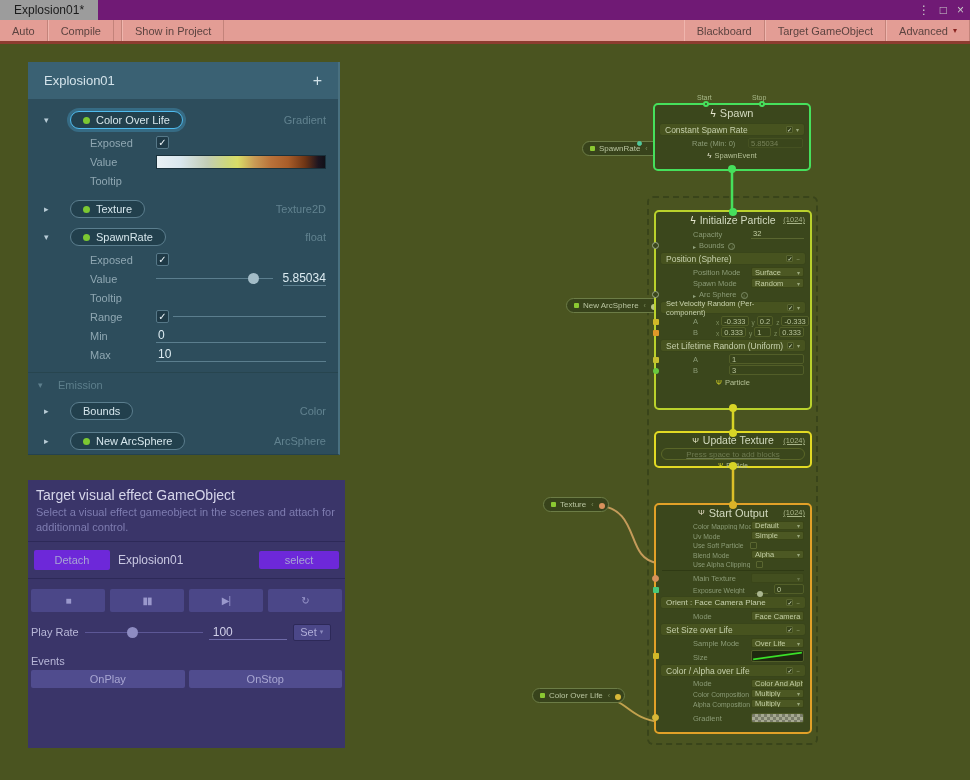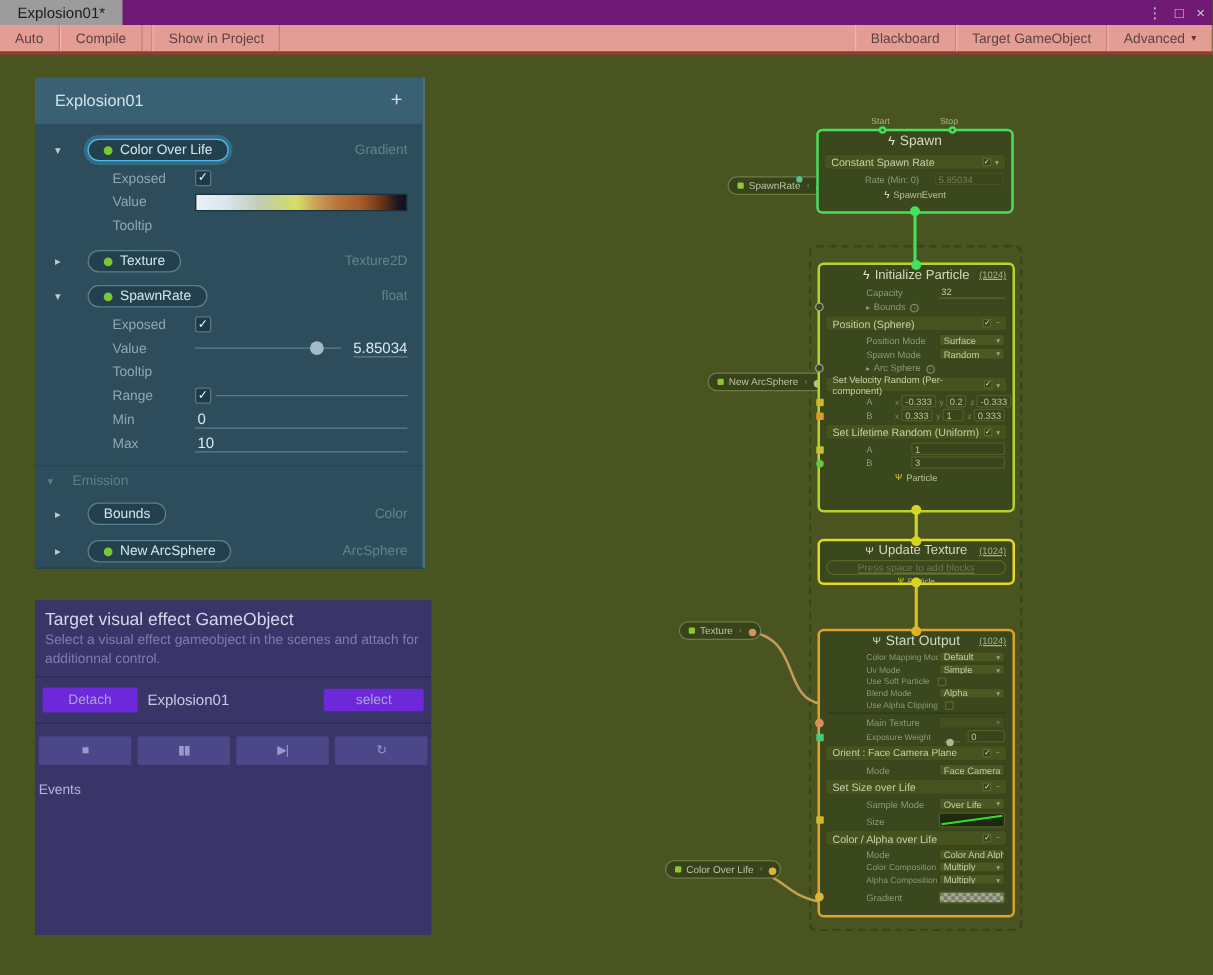--- a/index.html
+++ b/index.html
@@ -556,14 +556,33 @@
     <div class="play-btn">
         <span>▮▮</span>
       </div>
     <div class="play-btn">
         <span>▶|</span>
       </div>
     <div class="play-btn">
         <span>↻</span>
       </div>
   </div>
+  <div class="tg-rate">
+    <span>Play Rate</span>
+    <span class="tg-slider">
+        <span class="knob" style="left:42px;"></span>
+      </span>
+    <span class="rate-val">100</span>
+    <span class="set-btn">
+        <span>Set</span>
+        <span class="caret2">▾</span>
+      </span>
+  </div>
   <div class="tg-events-lbl">Events</div>
+  <div class="tg-events">
+    <div class="ev-btn">
+        <span>OnPlay</span>
+      </div>
+    <div class="ev-btn">
+        <span>OnStop</span>
+      </div>
+  </div>
 </div>
 
 </body></html>

